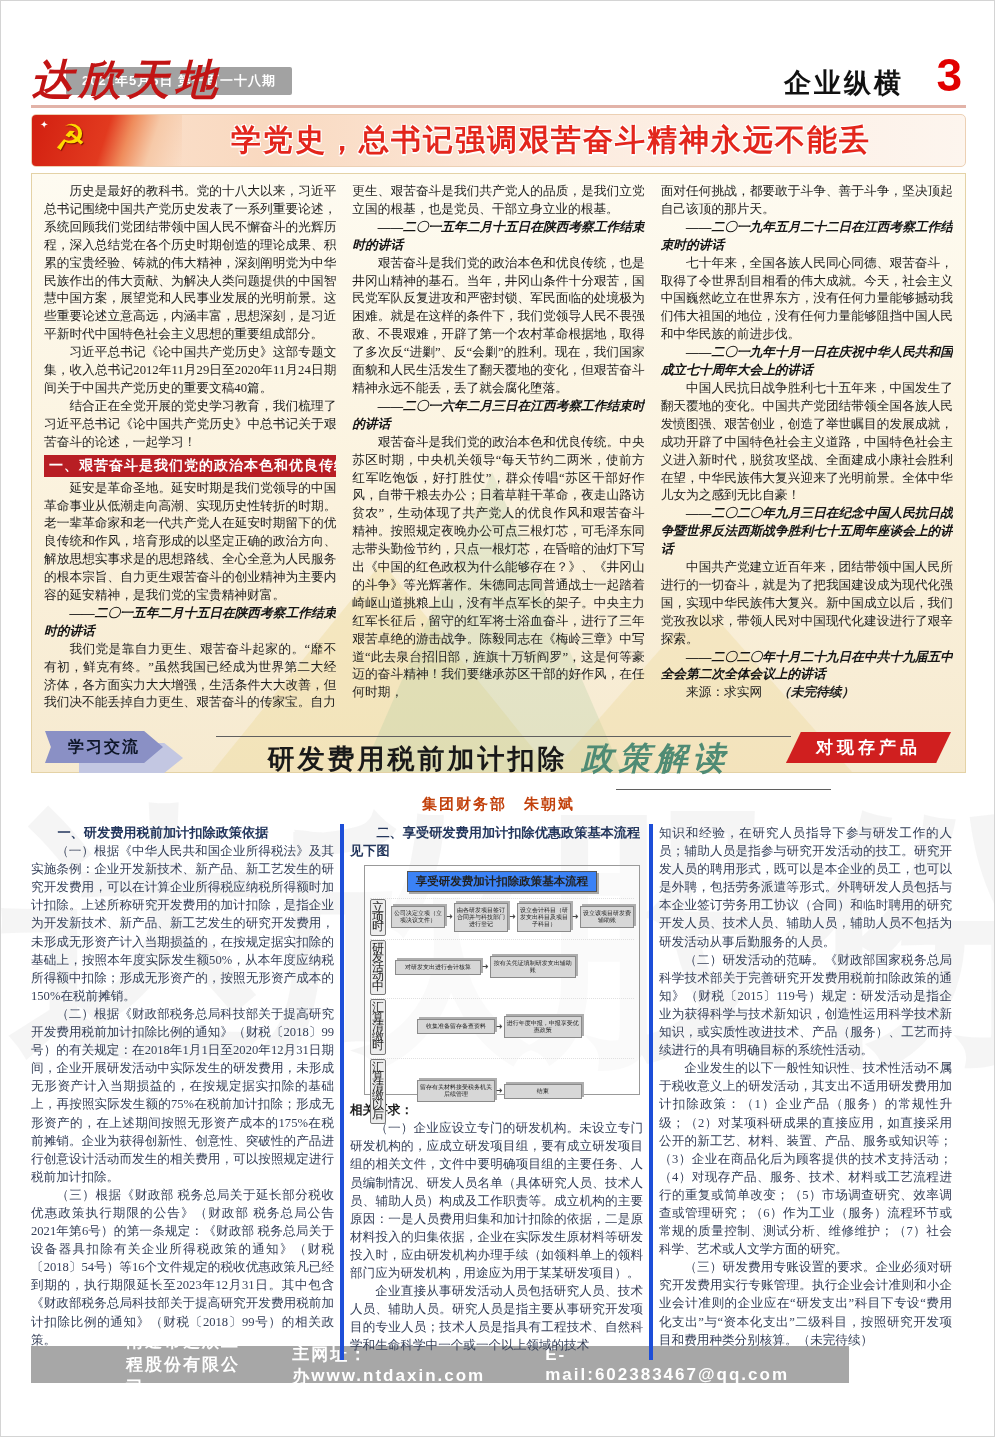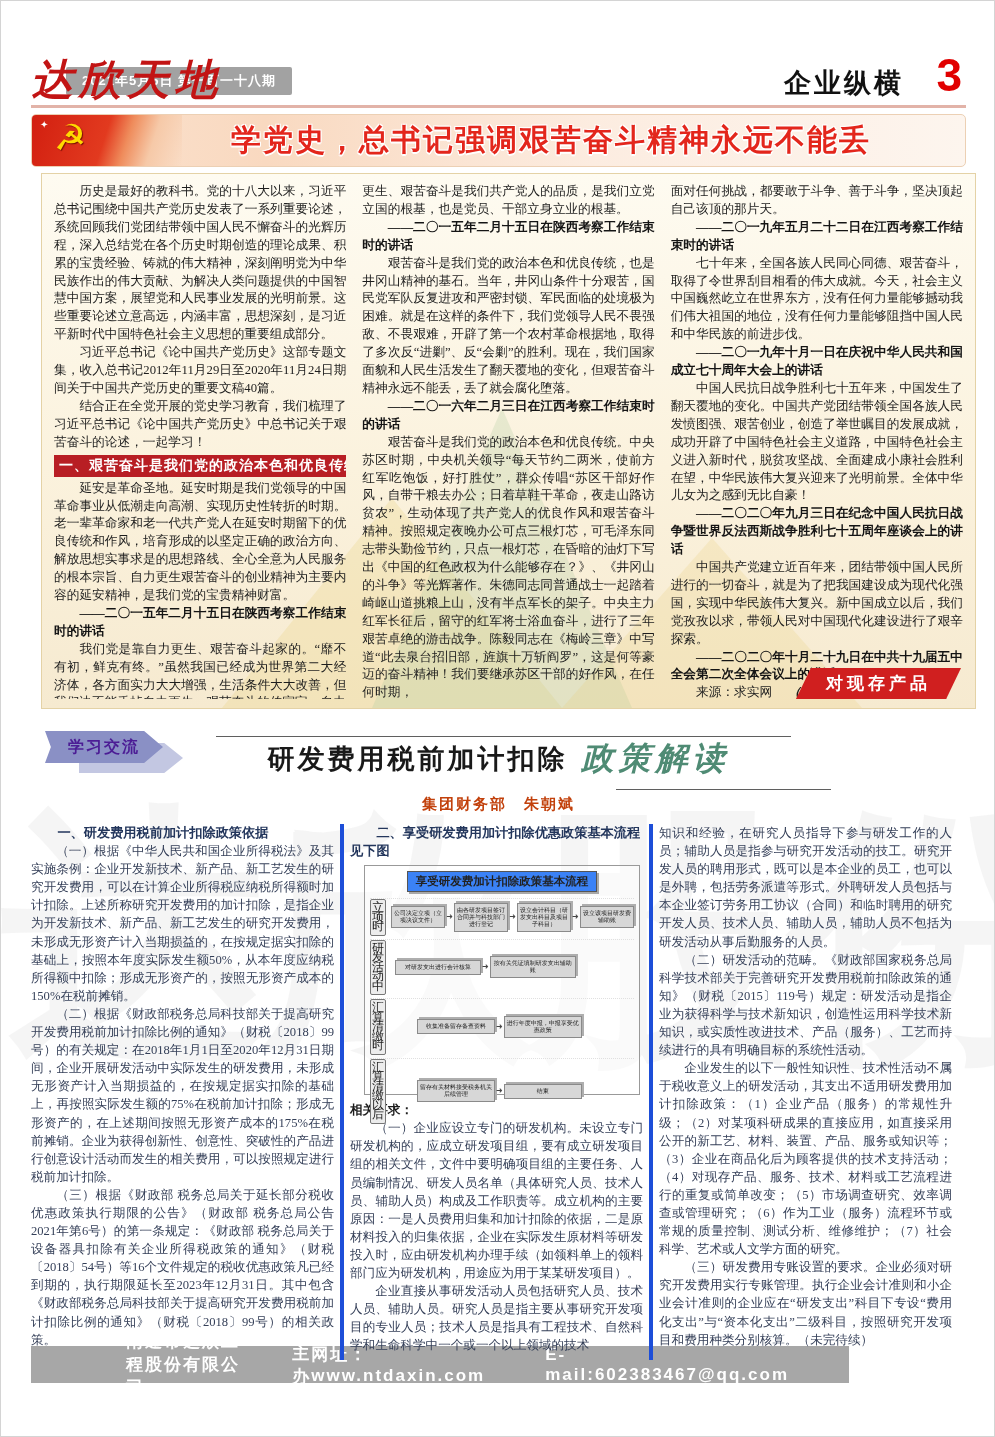--- a/index.html
+++ b/index.html
@@ -23,47 +23,47 @@
     background:linear-gradient(90deg,#fbe3d0 0%,#f9d9c0 25%,#fcece0 60%,#fdf5ee 100%); }
   .banner-flag { position:relative; width:150px; height:100%; flex:0 0 150px;
     background:linear-gradient(108deg,#d21f10 0%,#e23a1f 48%,#ef8c5c 62%,#f6c9a8 78%,rgba(250,220,196,0) 100%); }
   .emblem { position:absolute; left:22px; top:2px; font-size:36px; color:#ffd900; text-shadow:1px 1px 1px #7a1005; }
   .spark { position:absolute; left:8px; top:4px; color:#fff; font-size:10px; }
   .headline { flex:1; text-align:center; padding-right:45px; font:bold 30px "Liberation Sans", sans-serif;
     color:#e3261c; letter-spacing:2px; white-space:nowrap;
     text-shadow:-1px -1px 0 #fff,1px -1px 0 #fff,-1px 1px 0 #fff,1px 1px 0 #fff,0 2px 0 #fff; }
 
   
-  .lead-box { position:absolute; top:172px; left:40px; width:935px; height:536px;
+  .lead-box { position:absolute; top:172px; left:30px; width:935px; height:600px;
     border:1px solid #e4d2a6; background:linear-gradient(180deg,#fefbf1 0%,#fbf2dd 55%,#f6ead0 100%); overflow:hidden; }
   .tri { position:absolute; bottom:0; width:0; height:0; }
   .tri.t1 { left:330px; border-left:130px solid transparent; border-right:130px solid transparent; border-bottom:300px solid rgba(176,205,160,0.28); }
   .tri.t2 { left:180px; border-left:170px solid transparent; border-right:170px solid transparent; border-bottom:210px solid rgba(232,206,120,0.25); }
   .tri.t3 { left:520px; border-left:150px solid transparent; border-right:150px solid transparent; border-bottom:170px solid rgba(232,206,120,0.22); }
   .lead-cols { position:relative; display:flex; gap:16px; padding:9px 12px; height:100%; z-index:1; }
   .lcol { flex:1; font-size:12.7px; line-height:17.9px; text-align:justify; color:#1d1d1d; overflow:hidden; }
   .lcol p { text-indent:2em; }
   .lcol p.noind { text-indent:0; }
-  .q { font-weight:bold; color:#141414; }
+  .q { font-style:italic; font-weight:bold; color:#141414; }
   .sec-bar { background:#b81e24; color:#fff; font:bold 14px "Liberation Sans", sans-serif;
     padding:2px 5px; margin:3px 0; letter-spacing:1px; white-space:nowrap; }
   .src-line { text-indent:2em; }
   .src-line .tbc { font-style:italic; font-weight:bold; margin-left:1em; }
   .pb-badge { position:absolute; right:14px; bottom:9px; z-index:2; background:#d01f1f; color:#fff;
     font:bold 17px "Liberation Sans", sans-serif; letter-spacing:4px; padding:4px 30px;
     clip-path:polygon(9% 0,100% 0,91% 100%,0 100%); box-shadow:0 1px 2px rgba(120,20,10,.4); }
 
   
   .study { position:absolute; top:726px; left:30px; width:935px; height:620px; }
   .wm { position:absolute; top:30px; left:-30px; font-size:270px; font-weight:bold; color:#9a9a9a;
     opacity:.09; letter-spacing:-6px; white-space:nowrap; z-index:0; pointer-events:none; }
   .study-badge { position:absolute; left:14px; top:4px; width:132px; height:40px; z-index:2; }
   .sb-echo { position:absolute; left:34px; top:12px; width:104px; height:30px; background:#c3c7e2;
     clip-path:polygon(0 0,82% 0,100% 50%,82% 100%,0 100%); }
-  .sb-main { position:absolute; left:0; top:0; width:118px; height:32px; background:#8a90c5; color:#4c1d95;
+  .sb-main { position:absolute; left:0; top:0; width:118px; height:32px; background:#8a90c5; color:#0f172a;
     font:bold 16px "Liberation Sans", sans-serif; letter-spacing:2px;
     display:flex; align-items:center; justify-content:center;
     clip-path:polygon(0 0,84% 0,100% 50%,84% 100%,0 100%,5% 50%); }
   .title-wrap { position:relative; text-align:center; padding-top:10px; height:68px; }
   .rule-top { position:absolute; left:185px; top:9px; width:575px; height:1px; background:#5f5f5f; }
   .rule-bottom { position:absolute; left:585px; top:62px; width:215px; height:1px; background:#5f5f5f; }
   .title-main { font-size:27px; font-weight:bold; color:#191919; letter-spacing:3px; vertical-align:middle; }
   .title-script { font-size:32px; font-weight:bold; font-style:italic; color:#4f8b74; letter-spacing:5px;
     margin-left:10px; vertical-align:middle; }
   .byline { text-align:center; font-size:15px; font-weight:bold; color:#c2410c; letter-spacing:2px; margin-top:0px; }

